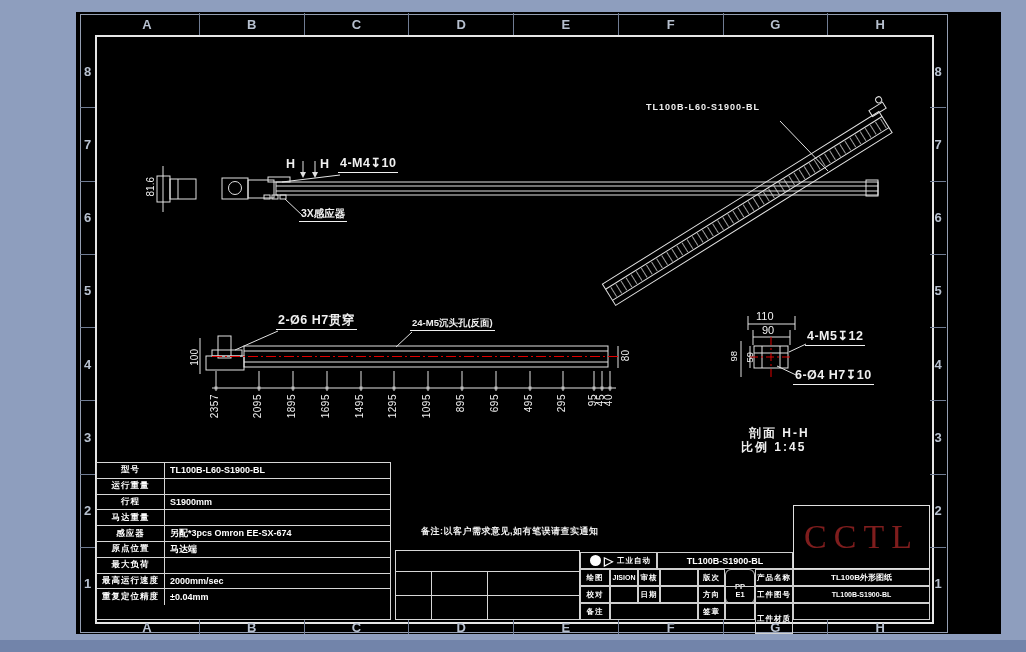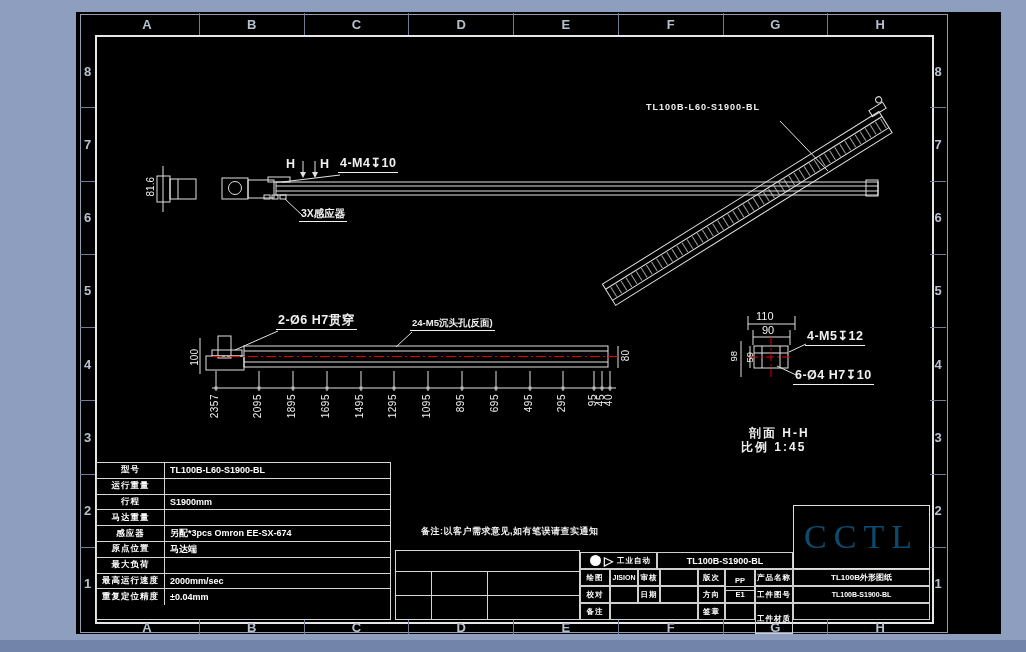--- a/index.html
+++ b/index.html
@@ -46,21 +46,21 @@
                 display:flex;align-items:center;justify-content:center;font-size:9px;font-weight:700;letter-spacing:2px;}
   .sign-row .sc{width:56px;border-right:1px solid #d6d6d6;border-bottom:1px solid #d6d6d6;box-sizing:border-box;}
   .sign-row .sw{flex:1;border-bottom:1px solid #d6d6d6;box-sizing:border-box;}
   .sign-row:last-child .sl,.sign-row:last-child .sc,.sign-row:last-child .sw{border-bottom:none;}
   
   .tbcell{position:absolute;border:1px solid #cfcfcf;box-sizing:border-box;color:#fff;
           display:flex;align-items:center;overflow:hidden;font-size:7.5px;}
   .tbcell.lab{justify-content:center;font-weight:700;letter-spacing:1px;}
   .tbcell.val{justify-content:center;font-weight:700;}
   .cctl{position:absolute;left:793px;top:505px;width:137px;height:64px;border:1px solid #e0e0e0;box-sizing:border-box;
-        display:flex;align-items:center;justify-content:center;color:#0c4a6e;
+        display:flex;align-items:center;justify-content:center;color:#7f1d1d;
         font-family:"Liberation Serif",serif;font-size:34px;letter-spacing:7px;font-weight:400;}
   .logo-dot{width:11px;height:11px;border-radius:50%;background:#fff;display:inline-block;margin:0 3px 0 4px;}
   .logo-tri{color:#fff;font-size:12px;font-weight:700;margin-right:3px;line-height:1;}
 </style>
 </head>
 <body>
 
 <div class="page">
   <div class="bottom-shade"></div>
 
@@ -314,21 +314,21 @@
         <span class="logo-dot"></span>
         <span class="logo-tri">▷</span>
         <span style="font-size: 7.5px;">工业自动</span>
       </div>
       <div class="tbcell val" style="left: 657px; top: 552px; width: 136px; height: 17px; font-size: 9px;">TL100B-S1900-BL</div>
       <div class="tbcell lab" style="left: 580px; top: 569px; width: 30px; height: 17px;">绘图</div>
       <div class="tbcell val" style="left: 610px; top: 569px; width: 28px; height: 17px; font-size: 7px;">JISION</div>
       <div class="tbcell lab" style="left: 638px; top: 569px; width: 22px; height: 17px;">审核</div>
       <div class="tbcell val" style="left: 660px; top: 569px; width: 38px; height: 17px;"></div>
       <div class="tbcell lab" style="left: 698px; top: 569px; width: 27px; height: 17px;">版次</div>
-      <div class="tbcell val" style="left: 725px; top: 569px; width: 30px; height: 22px;">PP</div>
+      <div class="tbcell val" style="left: 725px; top: 569px; width: 30px; height: 35px; border-radius: 6px;">PP</div>
       <div class="tbcell lab" style="left: 755px; top: 569px; width: 38px; height: 17px;">产品名称</div>
       <div class="tbcell val" style="left: 793px; top: 569px; width: 137px; height: 17px; font-size: 8px;">TL100B外形图纸</div>
       <div class="tbcell lab" style="left: 580px; top: 586px; width: 30px; height: 17px;">校对</div>
       <div class="tbcell val" style="left: 610px; top: 586px; width: 28px; height: 17px; font-size: 7px;"></div>
       <div class="tbcell lab" style="left: 638px; top: 586px; width: 22px; height: 17px;">日期</div>
       <div class="tbcell val" style="left: 660px; top: 586px; width: 38px; height: 17px;"></div>
       <div class="tbcell lab" style="left: 698px; top: 586px; width: 27px; height: 17px;">方向</div>
       <div class="tbcell val" style="left: 725px; top: 586px; width: 30px; height: 17px;">E1</div>
       <div class="tbcell lab" style="left: 755px; top: 586px; width: 38px; height: 17px;">工件图号</div>
       <div class="tbcell val" style="left: 793px; top: 586px; width: 137px; height: 17px; font-size: 7px;">TL100B-S1900-BL</div>

